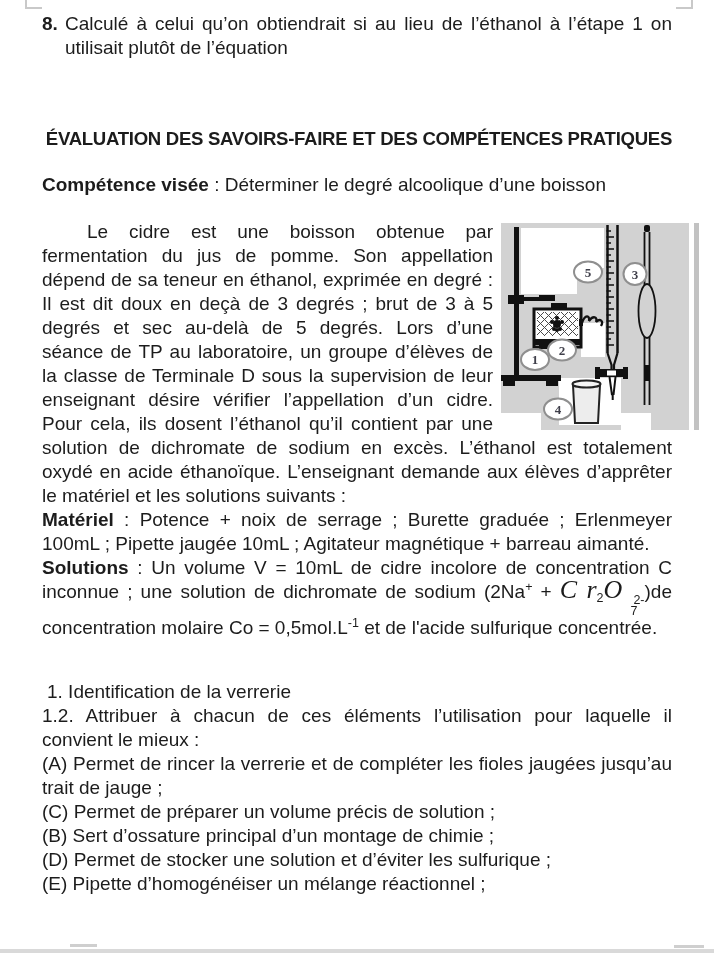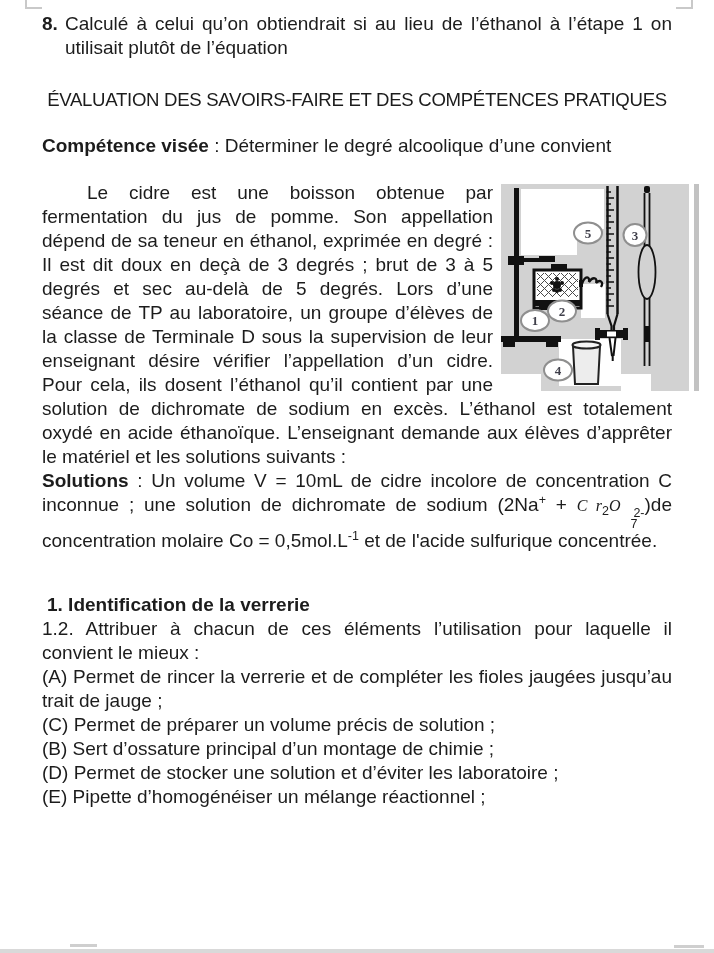--- a/index.html
+++ b/index.html
@@ -16,49 +16,49 @@
     color: #1c1c1c;
   }
   .content { padding: 12px 42px 0 42px; }
   p { margin: 0; text-align: justify; }
   .b { font-weight: 700; }
 
   .item8 { position: relative; padding-left: 23px; }
   .item8 .marker { position: absolute; left: 0; top: 0; font-weight: 700; }
 
   .heading {
-    margin-top: 28px;
-    font-weight: 400;
+    margin-top: 67px;
+    font-weight: 700;
     font-size: 18.6px;
     letter-spacing: -0.3px;
     white-space: nowrap;
-    text-align: center;
+    text-align: right;
   }
   .competence { margin-top: 22px; text-align: left; }
   .intro { margin-top: 23px; text-indent: 45px; }
 
   .figure-float {
     float: right;
     width: 198px;
     height: 210px;
     margin: 3px -27px 0 8px;
   }
   .figure-float svg { display: block; }
 
   .sup { font-size: 12.5px; line-height: 0; position: relative; top: -7px; }
   .sub { font-size: 12.5px; line-height: 0; position: relative; top: 4px; }
-  .fml { font-family: "Liberation Serif", serif; font-style: italic; font-size: 16px; line-height: 0; }
+  .fml { font-family: "Liberation Serif", serif; font-style: italic; font-size: 26px; line-height: 0; }
   .stack {
     display: inline-flex; flex-direction: column;
     font-size: 12.5px; line-height: 10.5px;
     vertical-align: -6px;
   }
   .stack .st-top { padding-left: 3px; }
 
-  .sec-title { margin-top: 40px; font-weight: 700; padding-left: 5px; text-align: left; clear: both; }
+  .sec-title { margin-top: 40px; font-weight: 400; padding-left: 5px; text-align: left; clear: both; }
 
   .corner-tl { position: absolute; left: 25px; top: 0; width: 17px; height: 9px;
     border-left: 2px solid #c9c9c9; border-bottom: 2px solid #c9c9c9; }
   .corner-tr { position: absolute; left: 676px; top: 0; width: 17px; height: 9px;
     border-right: 2px solid #c9c9c9; border-bottom: 2px solid #c9c9c9; }
   .mark-bl { position: absolute; left: 70px; top: 944px; width: 27px; height: 3px; background: #cfcfcf; }
   .mark-br { position: absolute; left: 674px; top: 945px; width: 30px; height: 3px; background: #cfcfcf; }
   .bottom-strip { position: absolute; left: 0; top: 949px; width: 714px; height: 4px; background: #d9d9d9; }
 
   .fig-digit {
@@ -76,21 +76,21 @@
   <div class="content">
 
     <p class="item8">
       <span class="marker">8.</span>
       <span>Calculé à celui qu’on obtiendrait si au lieu de l’éthanol à l’étape 1 on utilisait plutôt de l’équation</span>
     </p>
 
     <p class="heading">ÉVALUATION DES SAVOIRS-FAIRE ET DES COMPÉTENCES PRATIQUES</p>
 
     <p class="competence">
-      <span class="b">Compétence visée</span><span> : Déterminer le degré alcoolique d’une convient</span>
+      <span class="b">Compétence visée</span><span> : Déterminer le degré alcoolique d’une boisson</span>
     </p>
 
     <p class="intro">
       <span class="figure-float">
         <svg width="198" height="207" viewBox="0 0 198 207" xmlns="http://www.w3.org/2000/svg">
 
           <rect x="0" y="0" width="188" height="207" fill="#d2d2d2"></rect>
 
           <path d="M20 5 H103 V45 H76 V71 H20 Z" fill="#ffffff"></path>
           <rect x="80" y="100" width="24" height="34" fill="#ffffff"></rect>
@@ -171,33 +171,36 @@
             <text class="fig-digit" x="61" y="131.5" text-anchor="middle">2</text>
           </g>
           <g>
             <ellipse cx="57" cy="186" rx="14" ry="10.5" fill="#ffffff" stroke="#8f8f8f" stroke-width="2"></ellipse>
             <text class="fig-digit" x="57" y="190.5" text-anchor="middle">4</text>
           </g>
         </svg>
       </span><span>Le cidre est une boisson obtenue par fermentation du jus de pomme. Son appellation dépend de sa teneur en éthanol, exprimée en degré : Il est dit doux en deçà de 3 degrés ; brut de 3 à 5 degrés et sec au-delà de 5 degrés. Lors d’une séance de TP au laboratoire, un groupe d’élèves de la classe de Terminale D sous la supervision de leur enseignant désire vérifier l’appellation d’un cidre. Pour cela, ils dosent l’éthanol qu’il contient par une solution de dichromate de sodium en excès. L’éthanol est totalement oxydé en acide éthanoïque. L’enseignant demande aux élèves d’apprêter le matériel et les solutions suivants :</span>
     </p>
 
+    <p>
+      <span class="b">Matériel</span><span> : Potence + noix de serrage ; Burette graduée ; Erlenmeyer 100mL ; Pipette jaugée 10mL ; Agitateur magnétique + barreau aimanté.</span>
+    </p>
 
     <p>
       <span class="b">Solutions</span><span> : Un volume V = 10mL de cidre incolore de concentration C inconnue ; une solution de dichromate de sodium (2Na</span><span class="sup">+</span><span> + </span><span class="fml">C r</span><span class="sub">2</span><span class="fml">O</span>&nbsp;<span class="stack">
           <span class="st-top">2-</span>
           <span class="st-bot">7</span>
         </span><span>)de concentration molaire Co = 0,5mol.L</span><span class="sup">-1</span><span> et de l'acide sulfurique concentrée.</span>
     </p>
 
     <p class="sec-title">1. Identification de la verrerie</p>
     <p>1.2. Attribuer à chacun de ces éléments l’utilisation pour laquelle il convient le mieux :</p>
     <p>(A) Permet de rincer la verrerie et de compléter les fioles jaugées jusqu’au trait de jauge ;</p>
     <p>(C) Permet de préparer un volume précis de solution ;</p>
     <p>(B) Sert d’ossature principal d’un montage de chimie ;</p>
-    <p>(D) Permet de stocker une solution et d’éviter les laboratoire ;</p>
+    <p>(D) Permet de stocker une solution et d’éviter les sulfurique ;</p>
     <p>(E) Pipette d’homogénéiser un mélange réactionnel ;</p>
   </div>
 
   <div class="mark-bl"></div>
   <div class="mark-br"></div>
   <div class="bottom-strip"></div>
 </div>
 
 </body></html>

